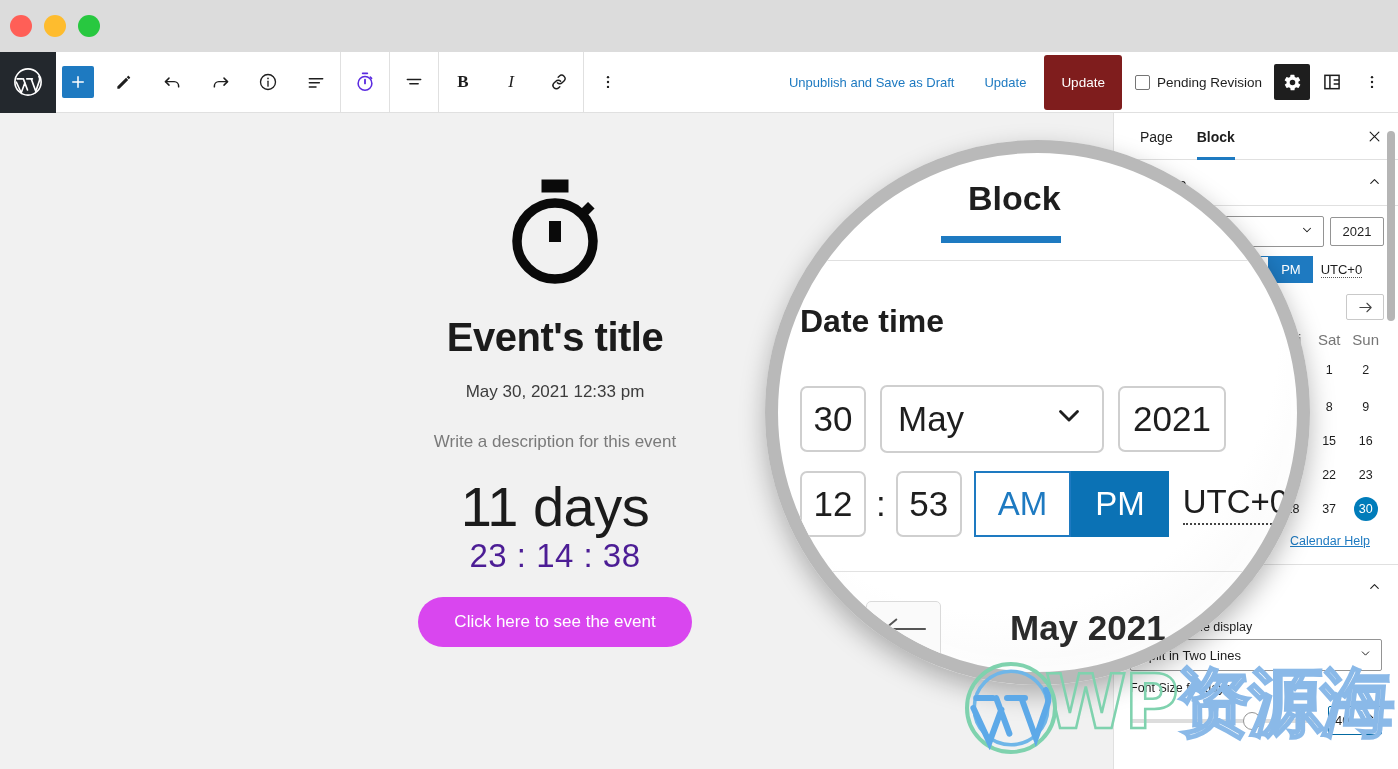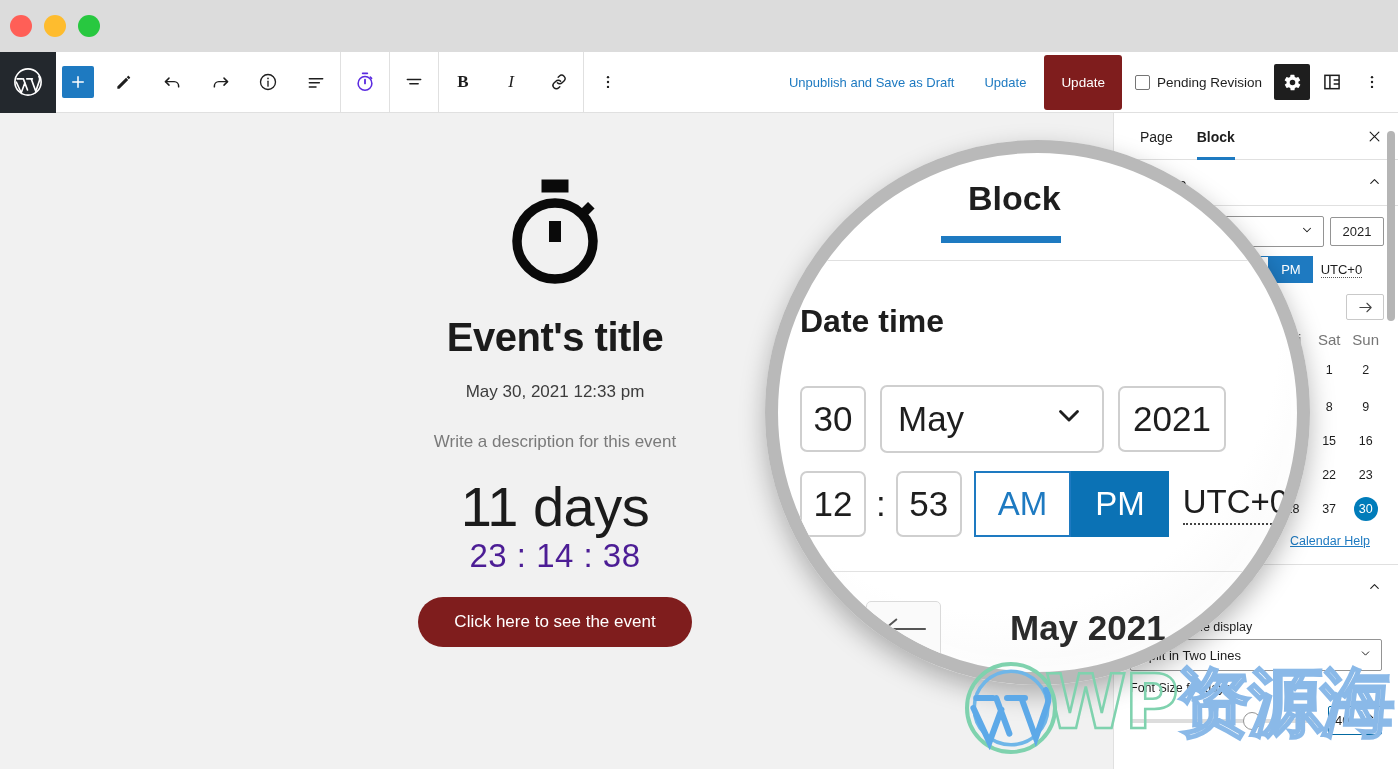--- a/index.html
+++ b/index.html
@@ -95,21 +95,21 @@
   .cd-days {
     margin-top: 22px; text-align: center; font-size: 56px; color: #1b1b1b;
     letter-spacing: -0.5px;
   }
   .cd-clock {
     margin-top: -2px; text-align: center; font-size: 33px; color: #4c1d95;
     letter-spacing: 0.5px;
   }
   .cd-btn-wrap { margin-top: 22px; display: flex; justify-content: center; }
   .cd-btn {
-    background: #7f1d1d; color: #fff; border: none; border-radius: 30px;
+    background: #d946ef; color: #fff; border: none; border-radius: 30px;
     font-size: 17px; padding: 15px 36px; cursor: pointer;
     font-family: "Liberation Sans", sans-serif;
   }
 
   
   .sidebar {
     position: absolute; left: 1113px; top: 113px; width: 285px; height: 656px;
     background: #fff; border-left: 1px solid #e0e0e0; overflow: hidden;
   }
   .sb-tabs {

